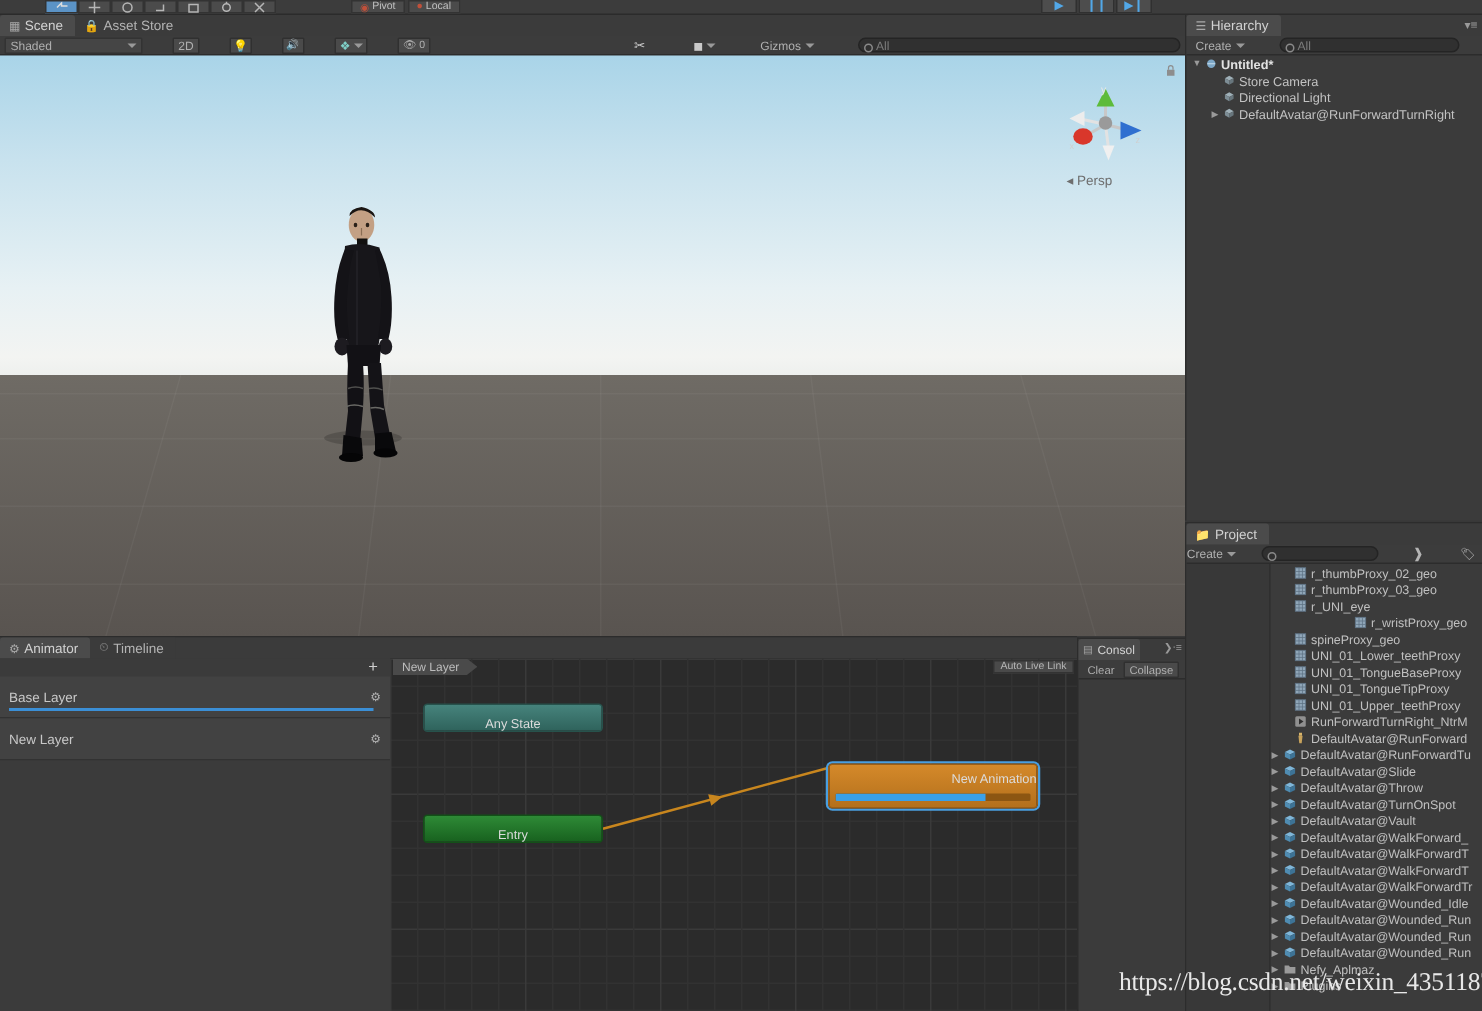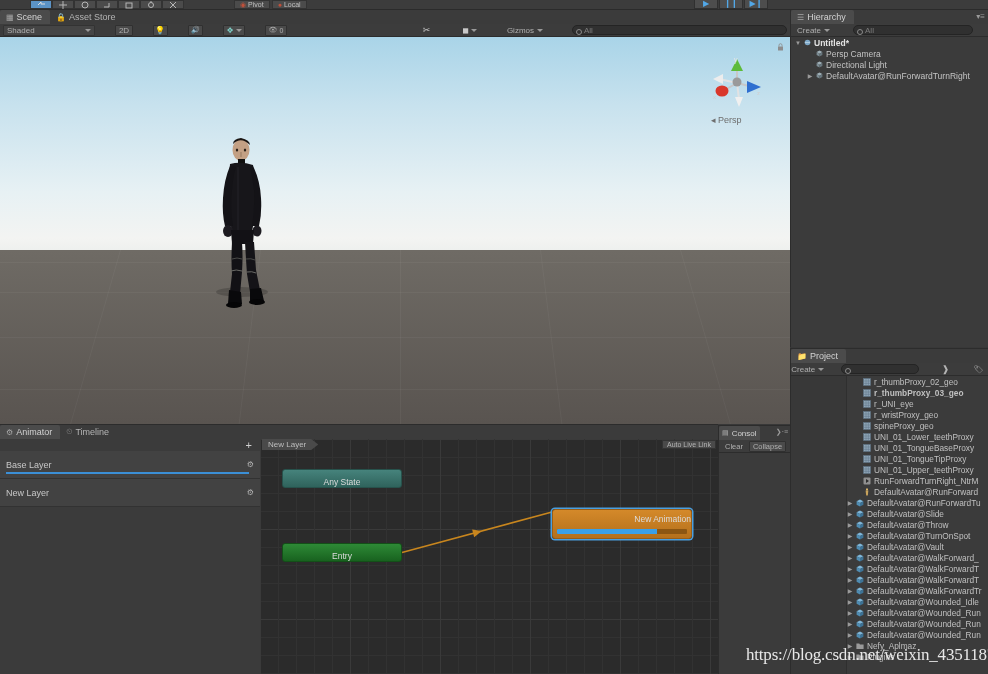--- a/index.html
+++ b/index.html
@@ -343,21 +343,21 @@
           </svg>
           <span style="font-weight: bold; color: rgb(226, 226, 226);">Untitled*</span>
         </div>
         <div class="hrow" style="padding-left: 16px;">
           <span class="foldarrow"></span>
           <svg class="cube" viewBox="0 0 8 8">
             <path d="M4 0.6 L7.3 2.4 L4 4.2 L0.7 2.4 Z" fill="#9fb0b8"></path>
             <path d="M0.7 2.4 L0.7 5.6 L4 7.4 L4 4.2 Z" fill="#7d8d95"></path>
             <path d="M7.3 2.4 L7.3 5.6 L4 7.4 L4 4.2 Z" fill="#68767d"></path>
           </svg>
-          <span>Persp Camera</span>
+          <span>Store Camera</span>
         </div>
         <div class="hrow" style="padding-left: 16px;">
           <span class="foldarrow"></span>
           <svg class="cube" viewBox="0 0 8 8">
             <path d="M4 0.6 L7.3 2.4 L4 4.2 L0.7 2.4 Z" fill="#9fb0b8"></path>
             <path d="M0.7 2.4 L0.7 5.6 L4 7.4 L4 4.2 Z" fill="#7d8d95"></path>
             <path d="M7.3 2.4 L7.3 5.6 L4 7.4 L4 4.2 Z" fill="#68767d"></path>
           </svg>
           <span>Directional Light</span>
         </div>
@@ -402,30 +402,30 @@
             <rect x="0.5" y="0.5" width="7" height="7" fill="#8fa6b8" stroke="#5d7183" stroke-width="0.6"></rect>
             <path d="M0.5 3 h7 M0.5 5.3 h7 M3 0.5 v7 M5.3 0.5 v7" stroke="#5d7183" stroke-width="0.5"></path>
           </svg>
           <span style="white-space: nowrap;">r_thumbProxy_02_geo</span>
         </div>
         <div class="prow" style="padding-left: 72px;">
           <svg class="pico" viewBox="0 0 8 8">
             <rect x="0.5" y="0.5" width="7" height="7" fill="#8fa6b8" stroke="#5d7183" stroke-width="0.6"></rect>
             <path d="M0.5 3 h7 M0.5 5.3 h7 M3 0.5 v7 M5.3 0.5 v7" stroke="#5d7183" stroke-width="0.5"></path>
           </svg>
-          <span style="white-space: nowrap; font-weight: bold;">r_thumbProxy_03_geo</span>
+          <span style="white-space: nowrap;">r_thumbProxy_03_geo</span>
         </div>
         <div class="prow" style="padding-left: 72px;">
           <svg class="pico" viewBox="0 0 8 8">
             <rect x="0.5" y="0.5" width="7" height="7" fill="#8fa6b8" stroke="#5d7183" stroke-width="0.6"></rect>
             <path d="M0.5 3 h7 M0.5 5.3 h7 M3 0.5 v7 M5.3 0.5 v7" stroke="#5d7183" stroke-width="0.5"></path>
           </svg>
           <span style="white-space: nowrap;">r_UNI_eye</span>
         </div>
-        <div class="prow" style="padding-left: 72px;">
+        <div class="prow" style="padding-left: 72px; margin-left: 40px;">
           <svg class="pico" viewBox="0 0 8 8">
             <rect x="0.5" y="0.5" width="7" height="7" fill="#8fa6b8" stroke="#5d7183" stroke-width="0.6"></rect>
             <path d="M0.5 3 h7 M0.5 5.3 h7 M3 0.5 v7 M5.3 0.5 v7" stroke="#5d7183" stroke-width="0.5"></path>
           </svg>
           <span style="white-space: nowrap;">r_wristProxy_geo</span>
         </div>
         <div class="prow" style="padding-left: 72px;">
           <svg class="pico" viewBox="0 0 8 8">
             <rect x="0.5" y="0.5" width="7" height="7" fill="#8fa6b8" stroke="#5d7183" stroke-width="0.6"></rect>
             <path d="M0.5 3 h7 M0.5 5.3 h7 M3 0.5 v7 M5.3 0.5 v7" stroke="#5d7183" stroke-width="0.5"></path>

